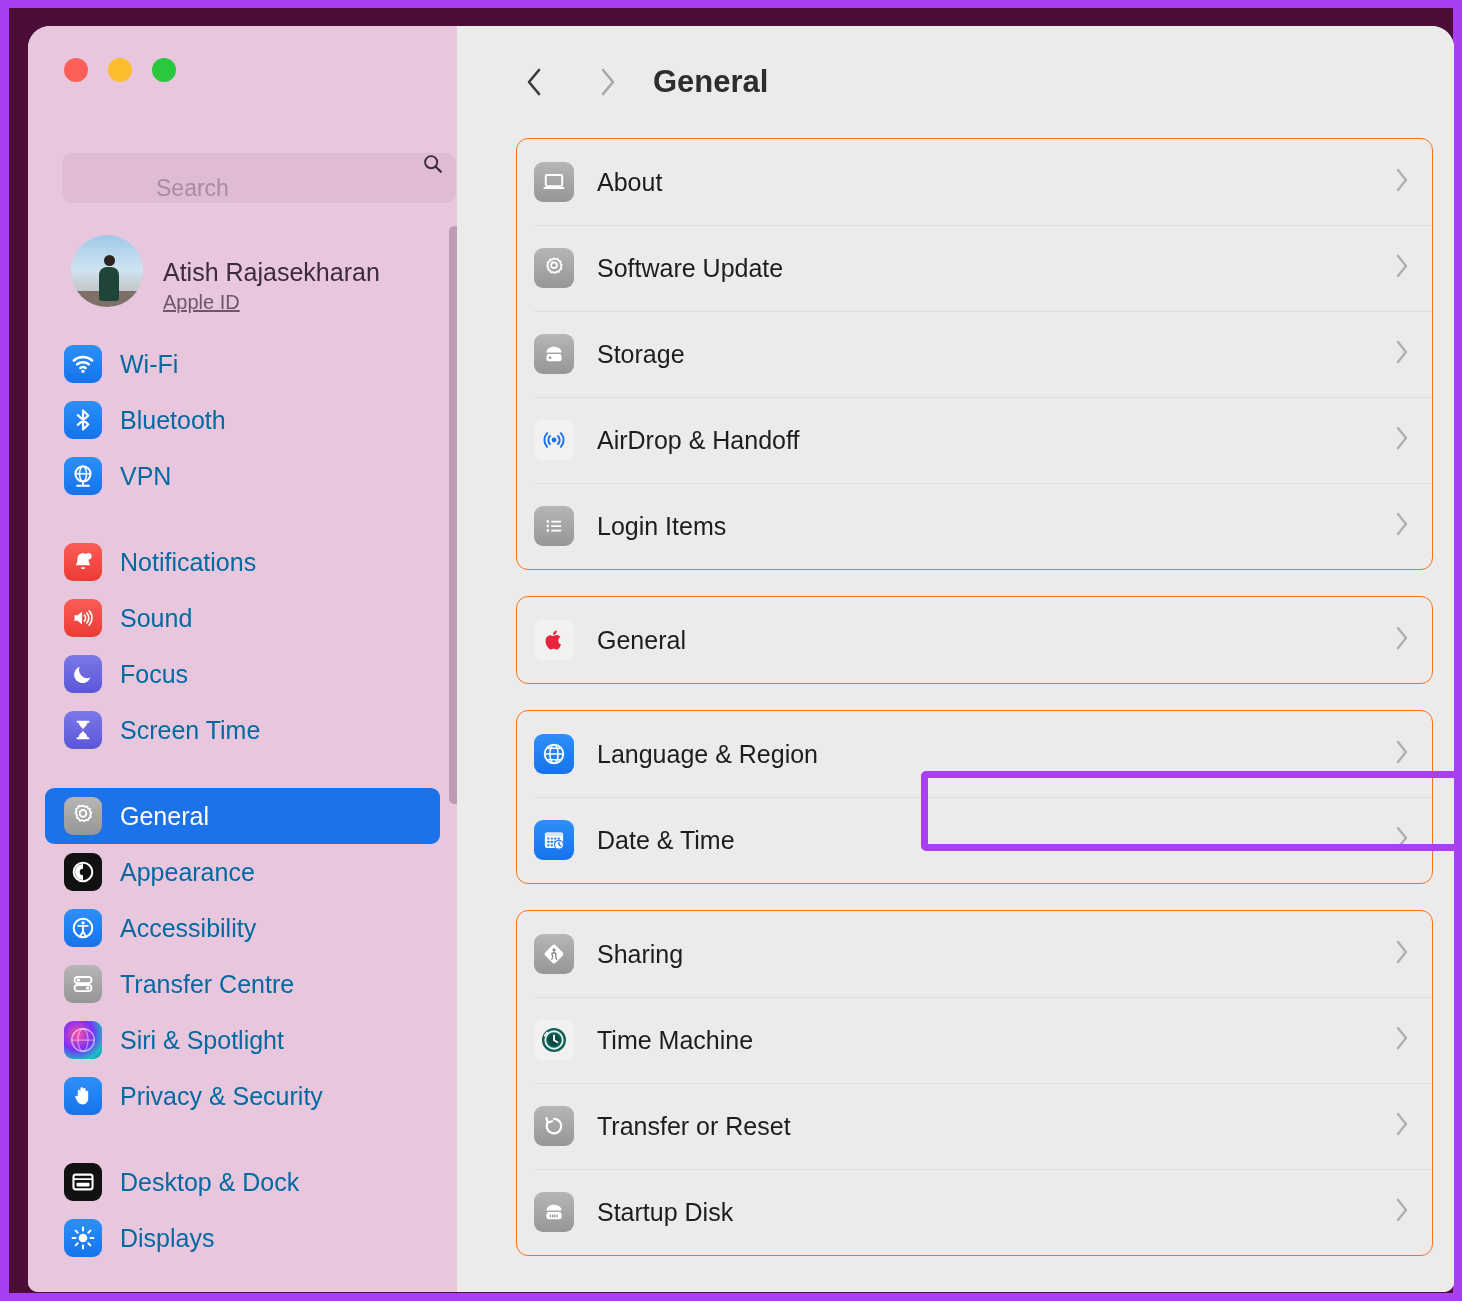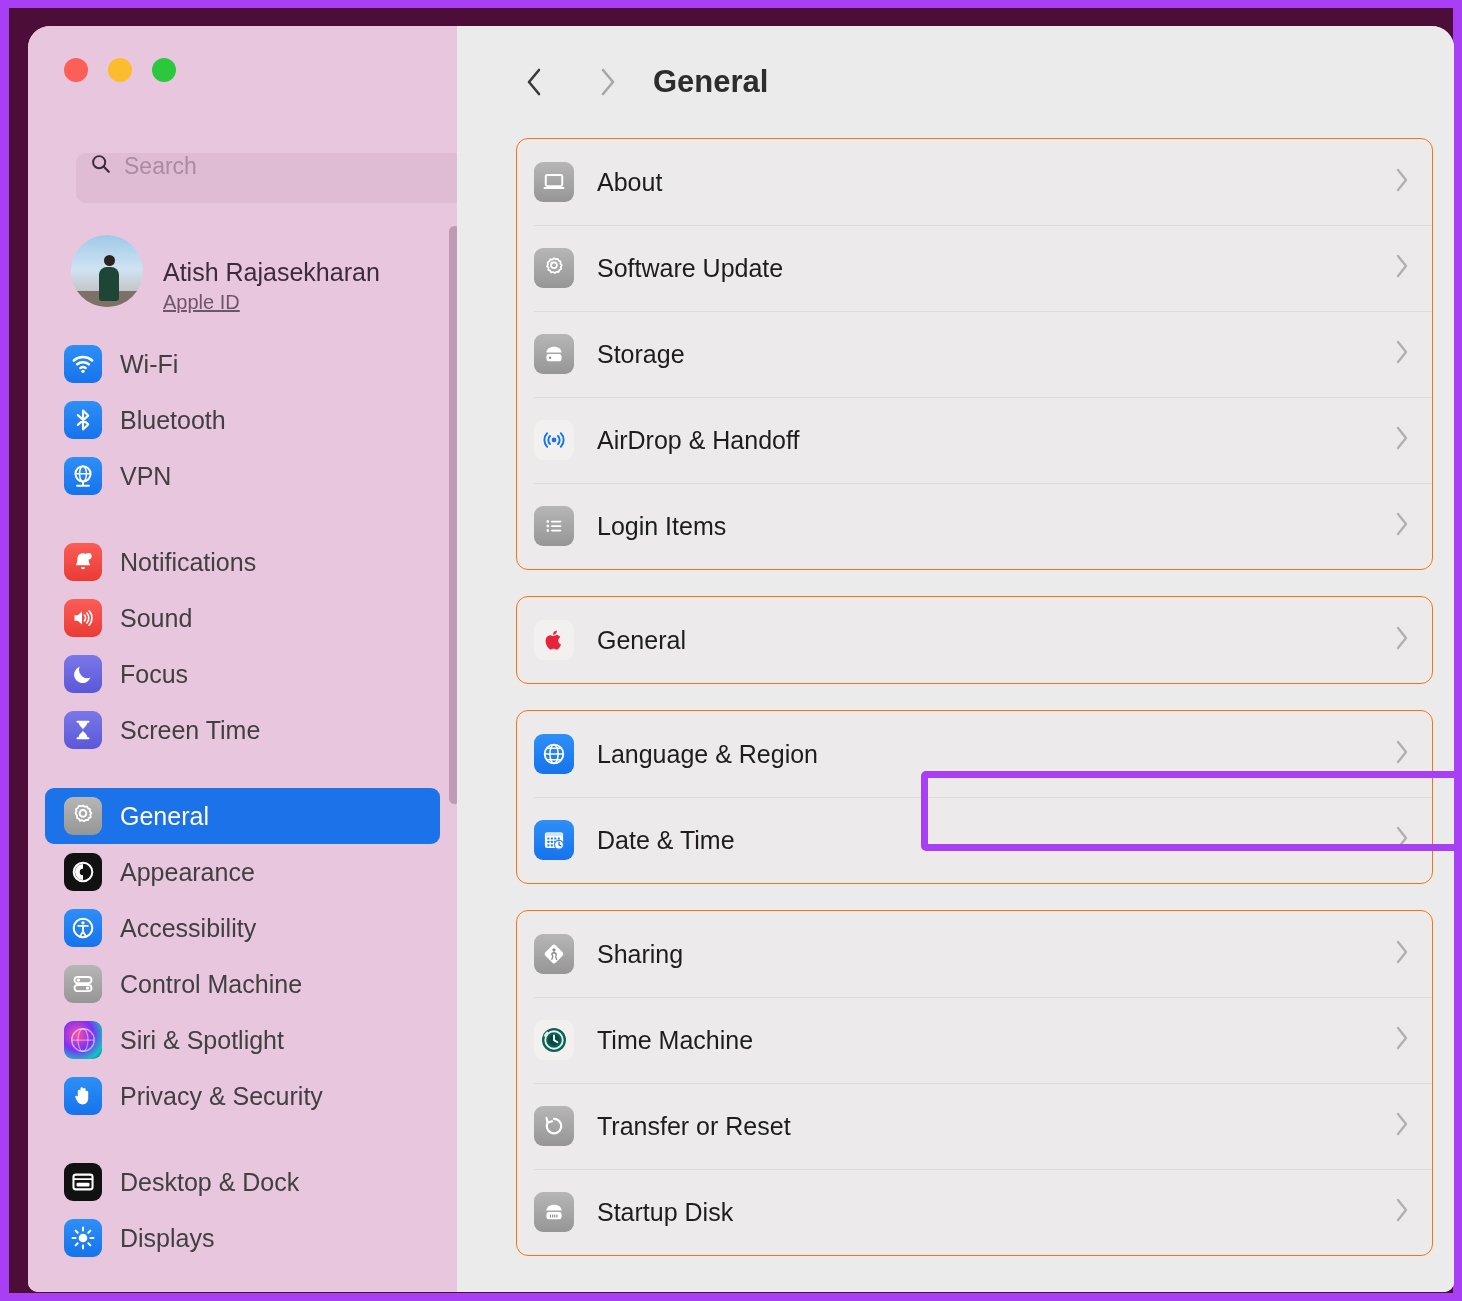--- a/index.html
+++ b/index.html
@@ -61,28 +61,29 @@
   .tl-dot {
     width: 24px; height: 24px;
     border-radius: 50%;
   }
   .tl-red    { background: #fb5f57; }
   .tl-yellow { background: #fbbd2d; }
   .tl-green  { background: #2bc83e; }
 
   #search-box {
     position: absolute;
-    left: 48px; top: 127px;
+    left: 34px; top: 127px;
     width: 394px; height: 50px;
     background: rgba(150, 90, 130, 0.10);
     border-radius: 10px;
     display: flex;
-    align-items: flex-start;
+    align-items: flex-end;
     box-sizing: border-box;
     padding-left: 14px;
+    flex-direction: column;
   }
   #search-box .mag {
     width: 22px; height: 22px;
     flex: 0 0 auto;
     margin-right: 12px;
   }
   #search-input {
     border: none;
     background: transparent;
     outline: none;
@@ -178,21 +179,21 @@
     border-radius: 9px;
     flex: 0 0 auto;
     display: flex;
     align-items: center;
     justify-content: center;
     overflow: hidden;
   }
   .nav-label {
     margin-left: 18px;
     font-size: 25px;
-    color: #404040;
+    color: #0369a1;
     white-space: nowrap;
   }
 
   
   .ic-blue   { background: linear-gradient(#2e8ff7, #1673ec); }
   .ic-red    { background: linear-gradient(#fb5d57, #ea3b34); }
   .ic-indigo { background: linear-gradient(#7a78e8, #5b57d8); }
   .ic-gray   { background: linear-gradient(#b6b6b6, #969696); }
   .ic-black  { background: #111111; }
   .ic-siri   { background: radial-gradient(circle at 35% 35%, #ff4fa3, #7b2ff7 45%, #15c2c2 78%, #0b6ea8); }
@@ -440,21 +441,21 @@
             </div>
             <div class="nav-item">
               <span class="nav-icon ic-gray">
                 <svg width="24" height="24" viewBox="0 0 24 24">
                   <rect x="3.5" y="5" width="17" height="6.2" rx="3.1" fill="none" stroke="#fff" stroke-width="1.8"></rect>
                   <circle cx="7.4" cy="8.1" r="1.7" fill="#fff"></circle>
                   <rect x="3.5" y="13" width="17" height="6.2" rx="3.1" fill="none" stroke="#fff" stroke-width="1.8"></rect>
                   <circle cx="16.6" cy="16.1" r="1.7" fill="#fff"></circle>
                 </svg>
               </span>
-              <span class="nav-label">Control Machine</span>
+              <span class="nav-label">Transfer Centre</span>
             </div>
             <div class="nav-item">
               <span class="nav-icon ic-siri">
                 <svg width="30" height="30" viewBox="0 0 24 24">
                   <circle cx="12" cy="12" r="9" fill="none" stroke="rgba(255,255,255,0.55)" stroke-width="1.1"></circle>
                   <ellipse cx="12" cy="12" rx="4" ry="9" fill="none" stroke="rgba(255,255,255,0.45)" stroke-width="1"></ellipse>
                   <line x1="3" y1="12" x2="21" y2="12" stroke="rgba(255,255,255,0.45)" stroke-width="1"></line>
                 </svg>
               </span>
               <span class="nav-label">Siri &amp; Spotlight</span>

